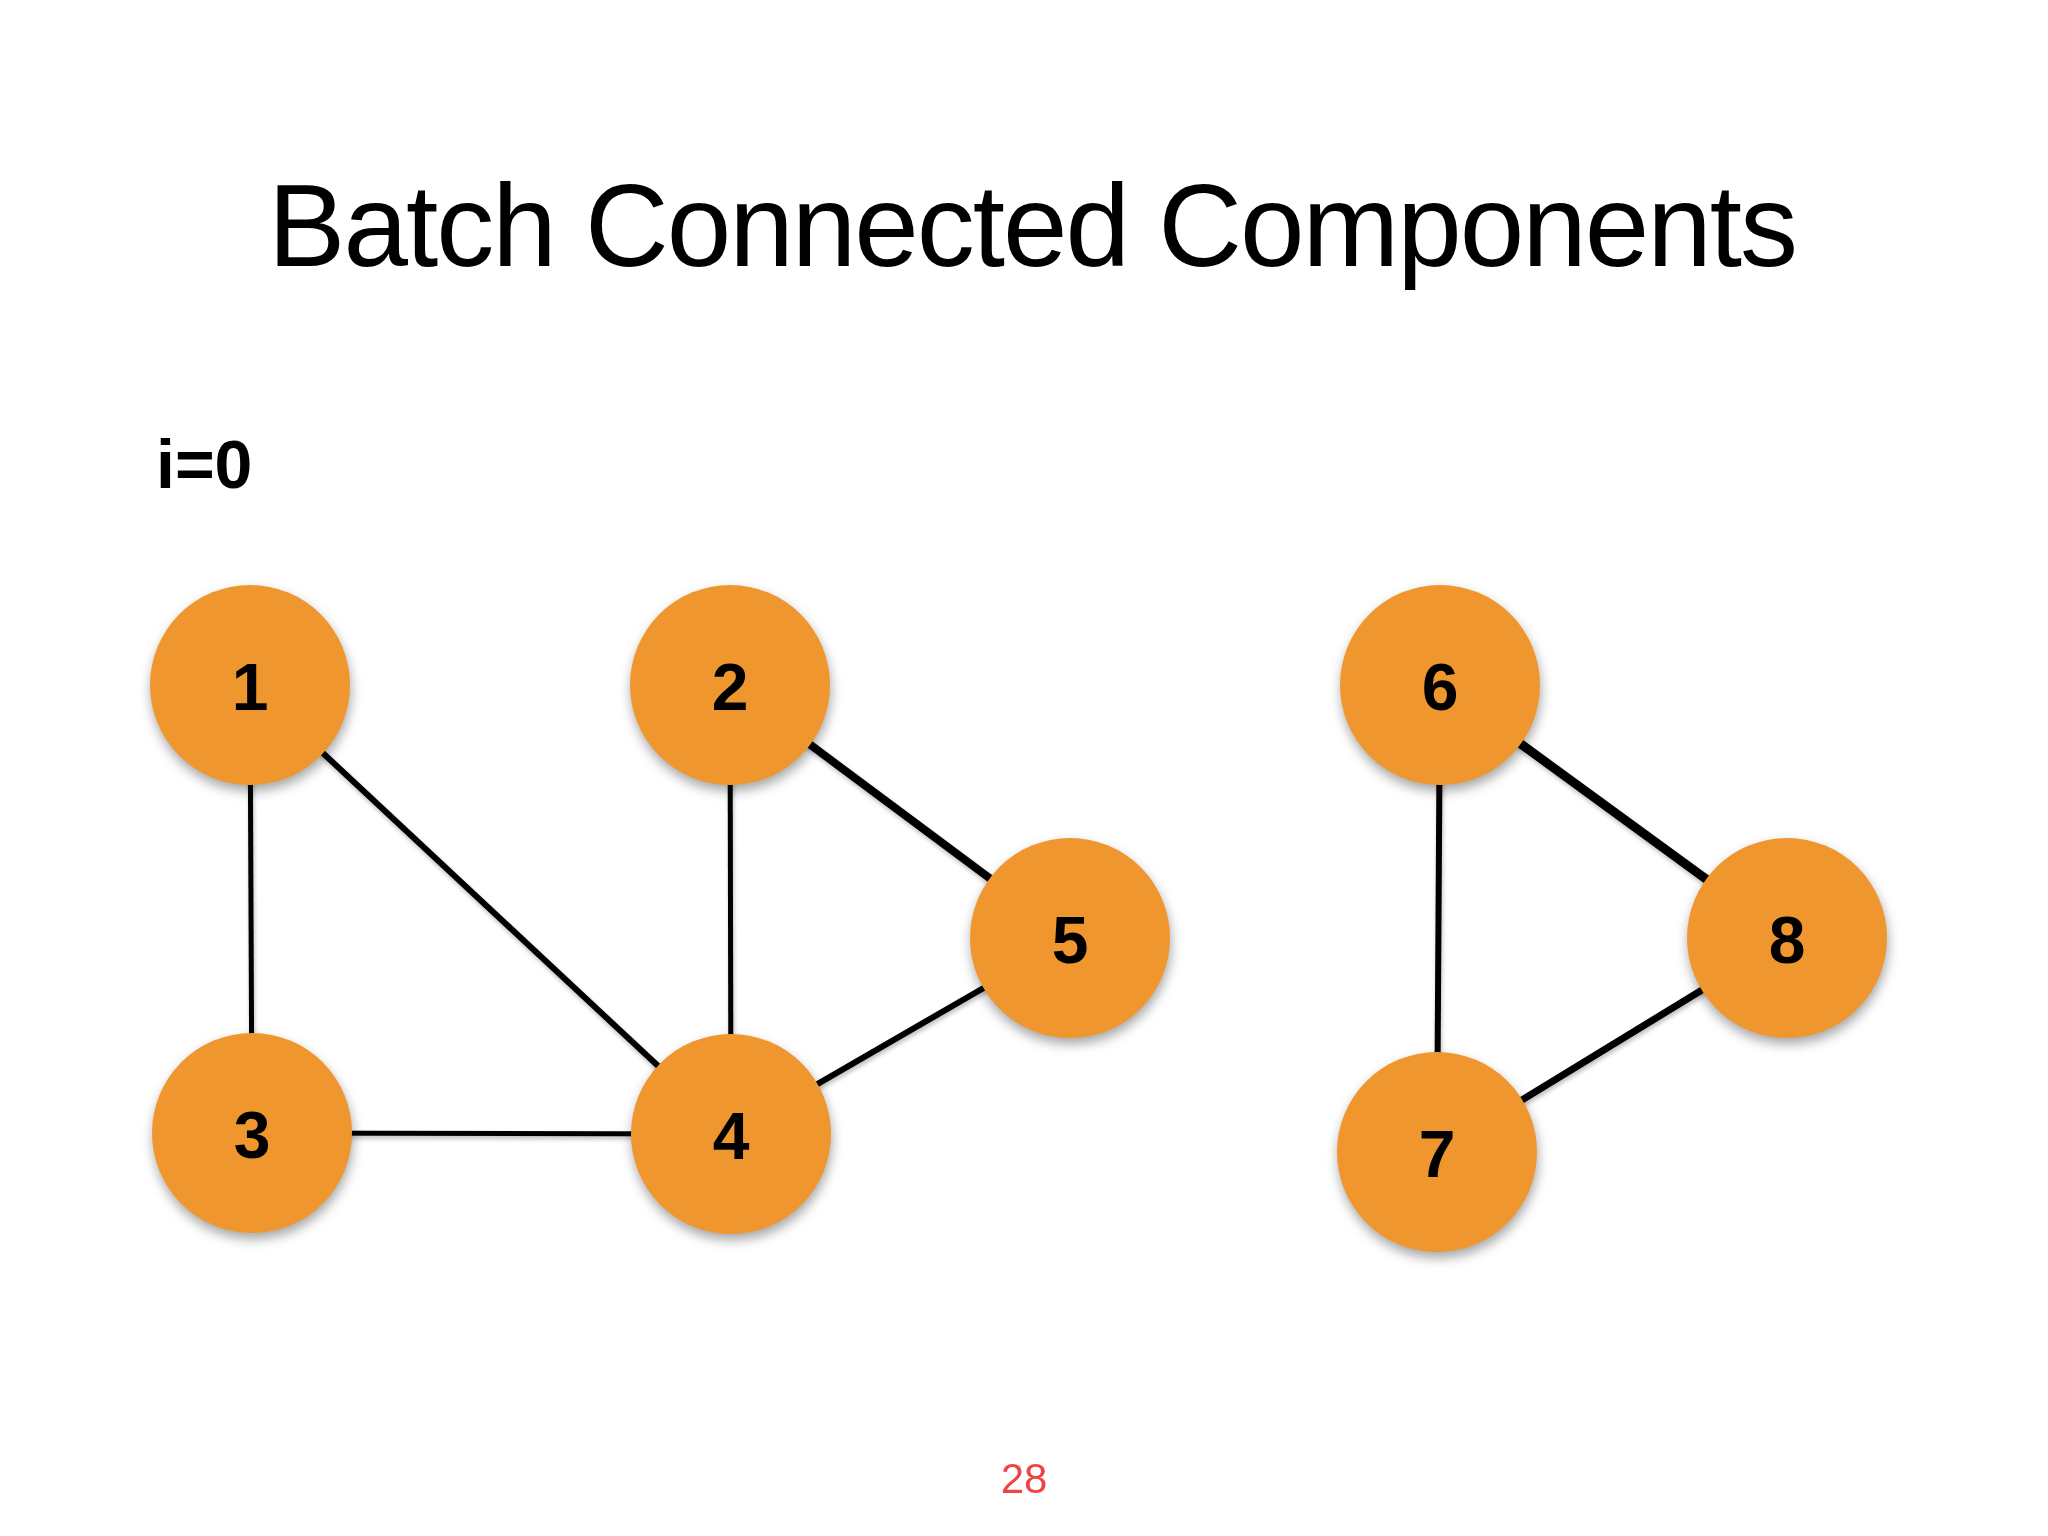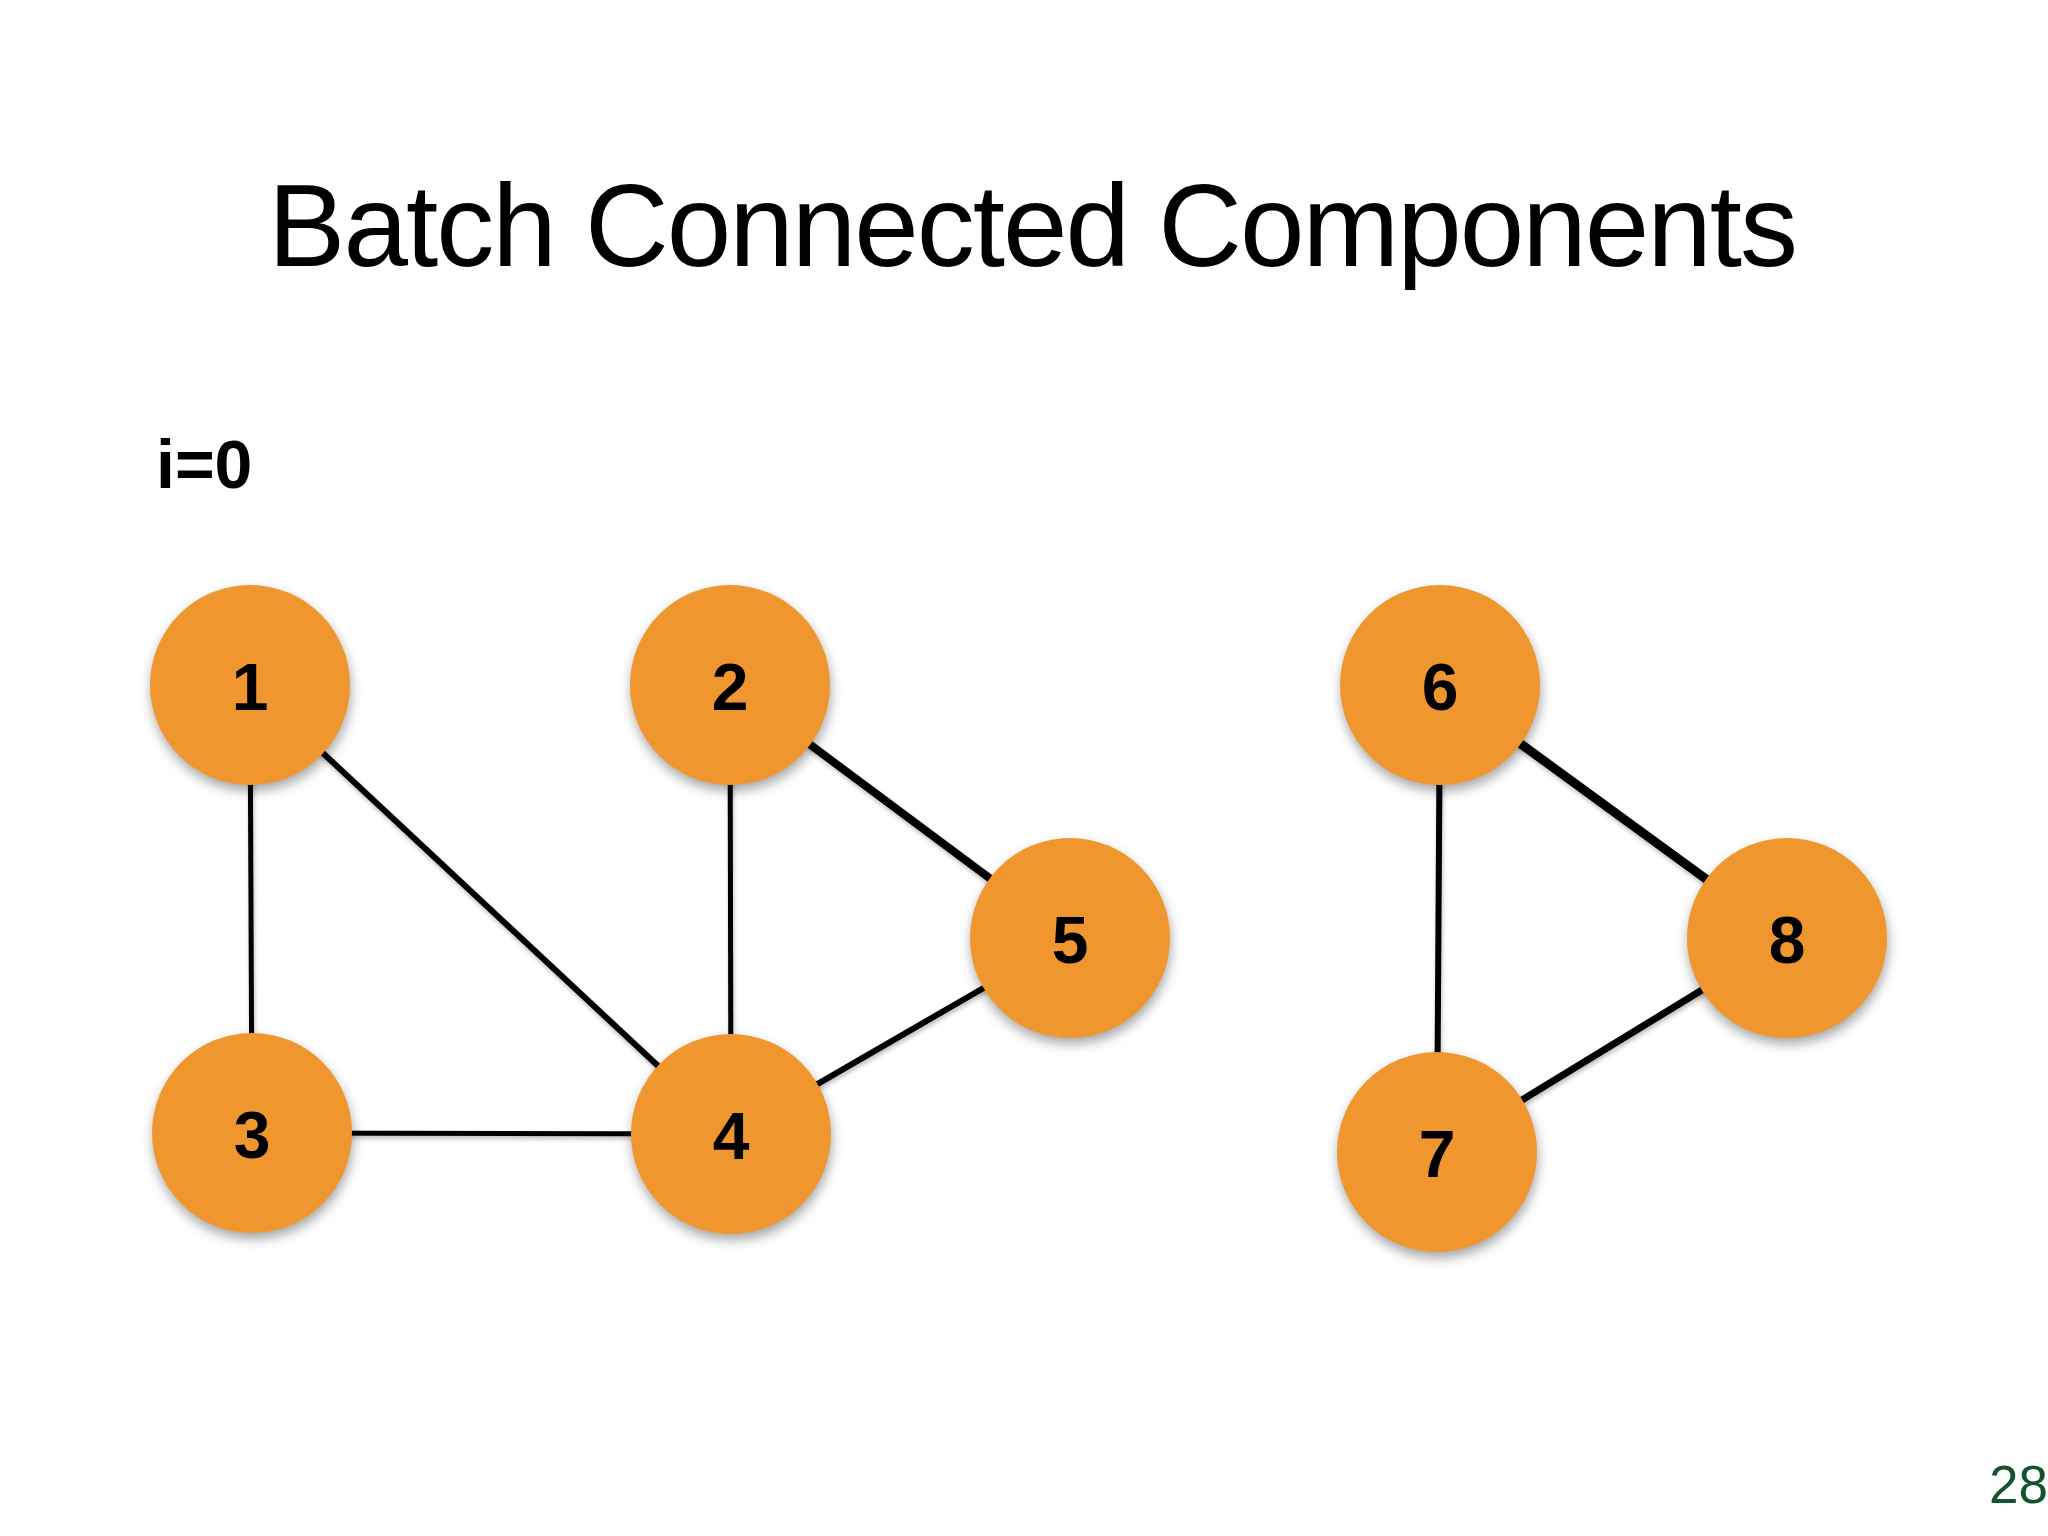--- a/index.html
+++ b/index.html
@@ -58,24 +58,24 @@
     font-weight: 700;
     fill: #000000;
     text-anchor: middle;
     dominant-baseline: central;
   }
   .page-number {
     position: absolute;
     top: 1458px;
     left: 0;
     width: 100%;
-    text-align: right;
-    font-size: 53px;
+    text-align: center;
+    font-size: 42px;
     font-weight: 400;
-    color: #14532d;
+    color: #ef4444;
     line-height: 1;
   }
 </style>
 </head>
 <body>
 
 <div class="slide">
   <h1 class="slide-title">Batch Connected Components</h1>
 
   <div class="iteration-label">i=0</div>

